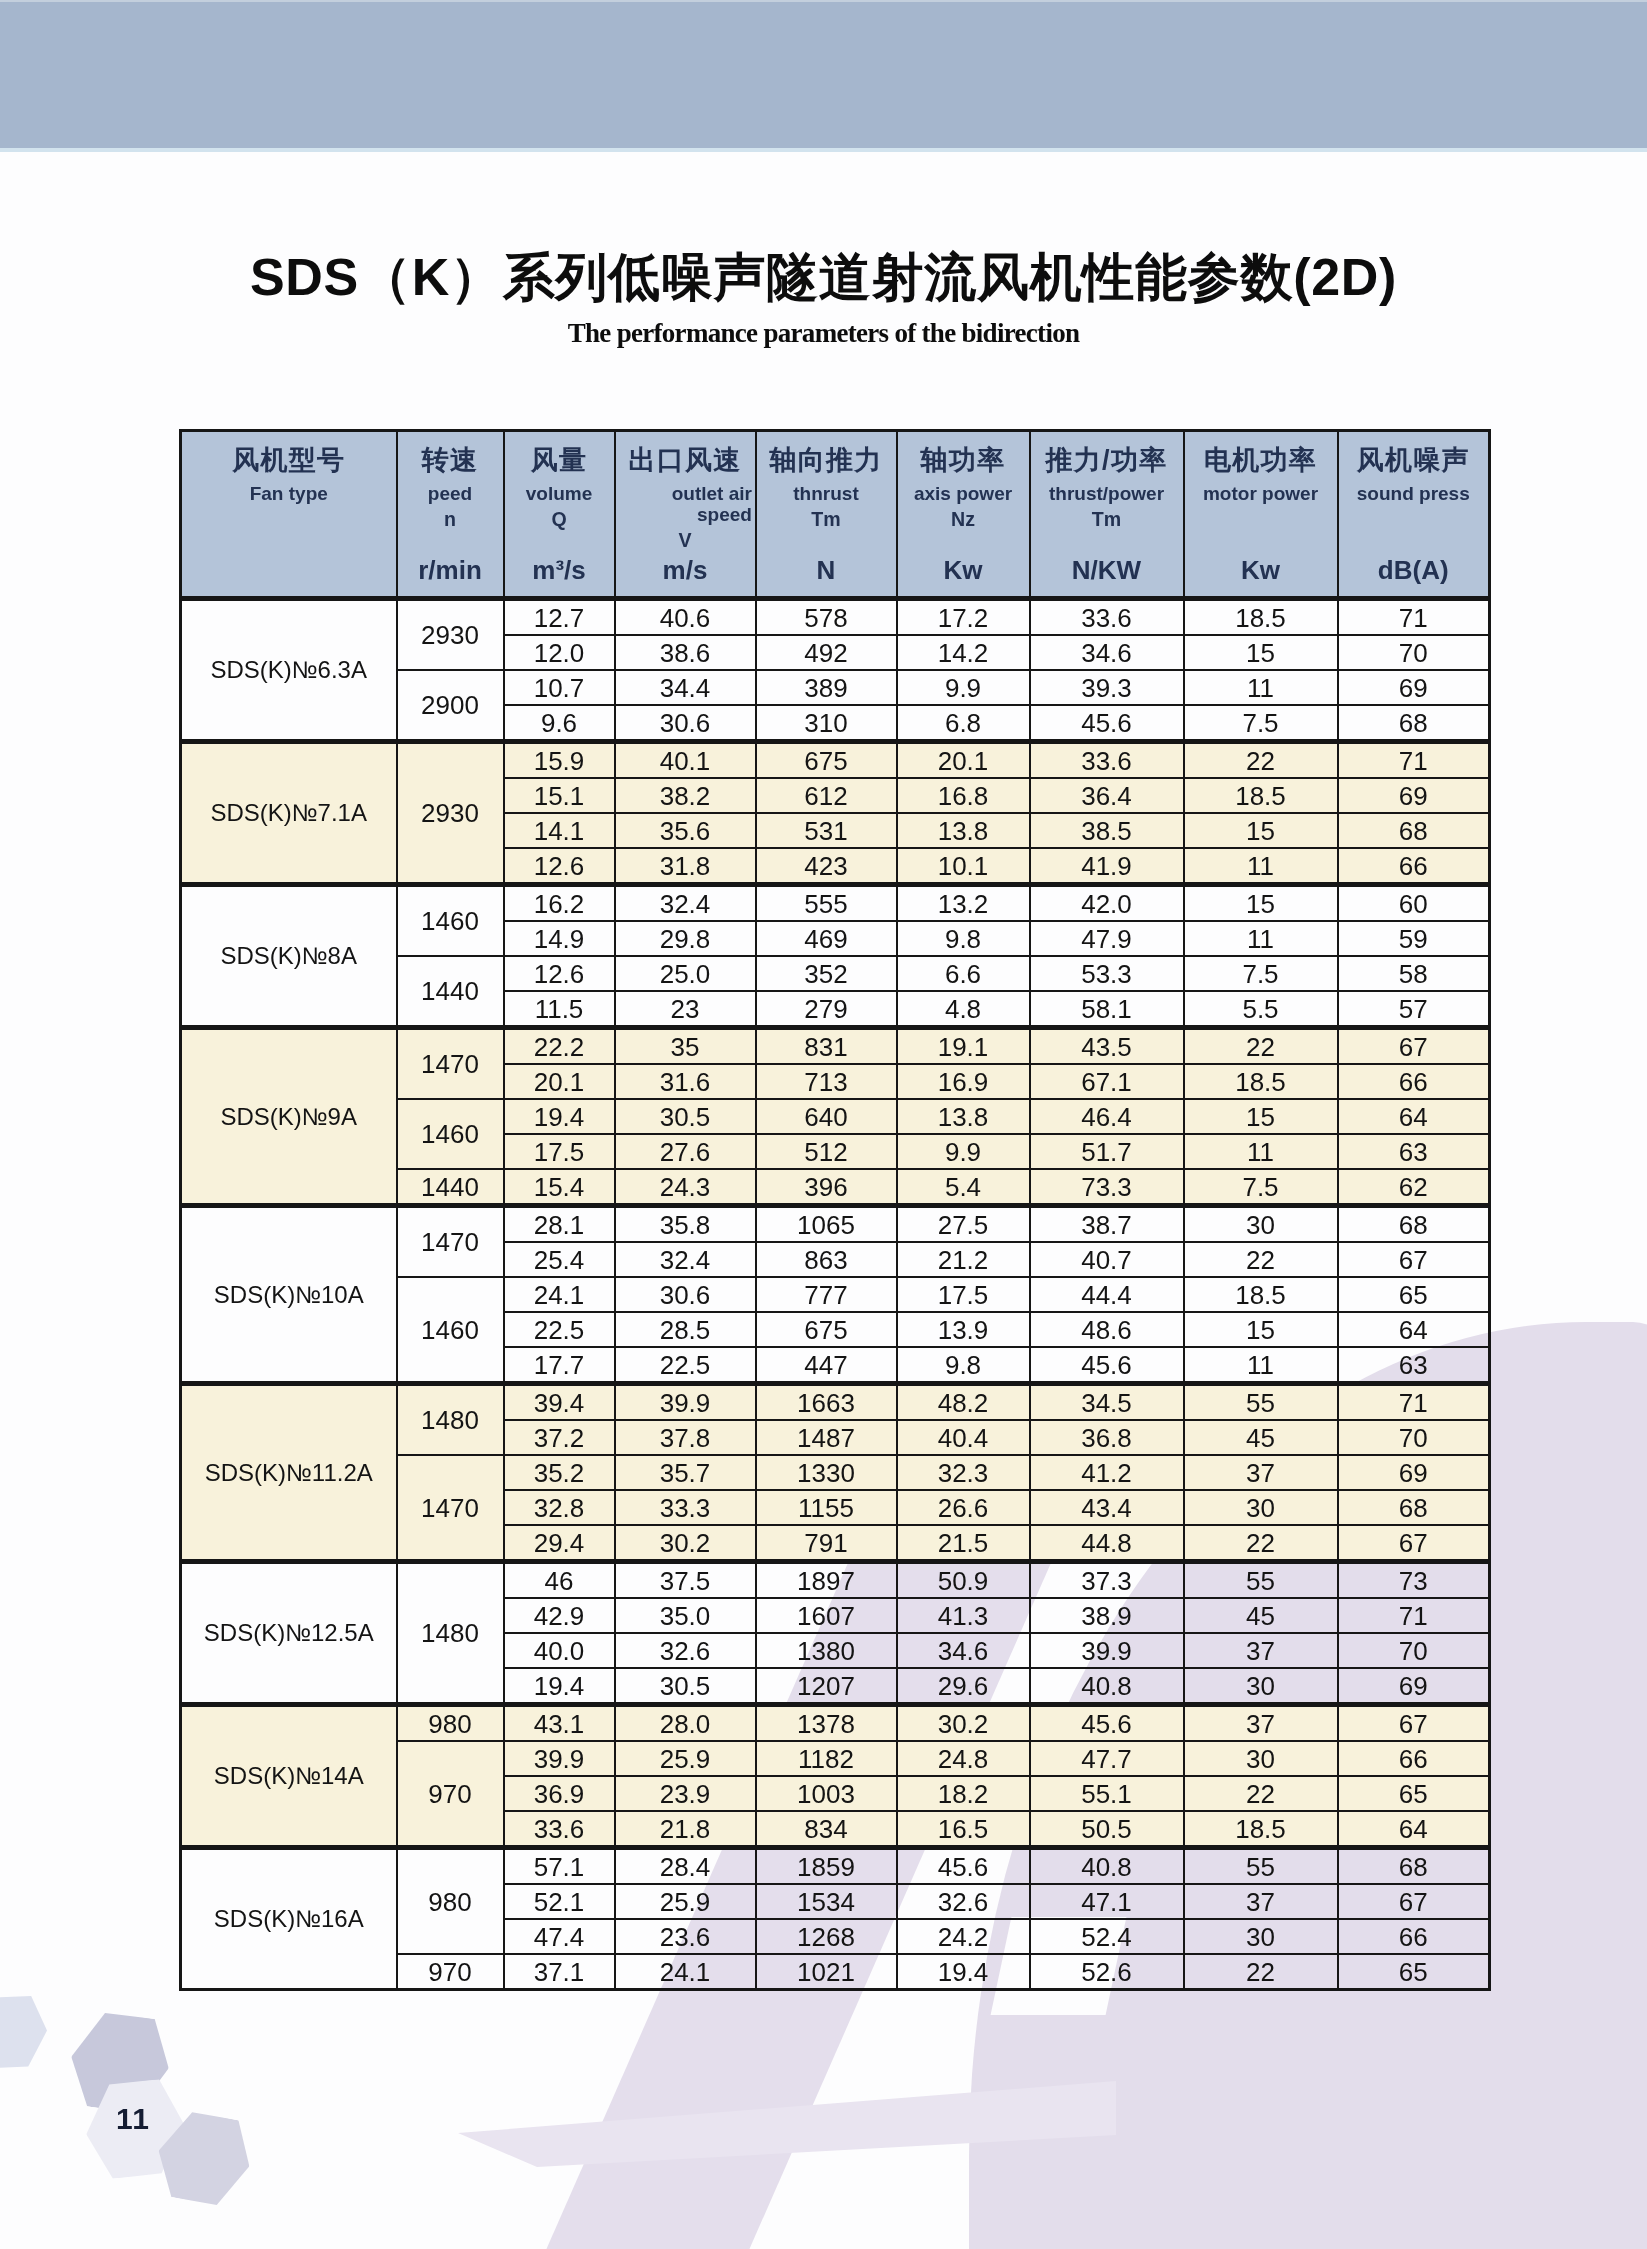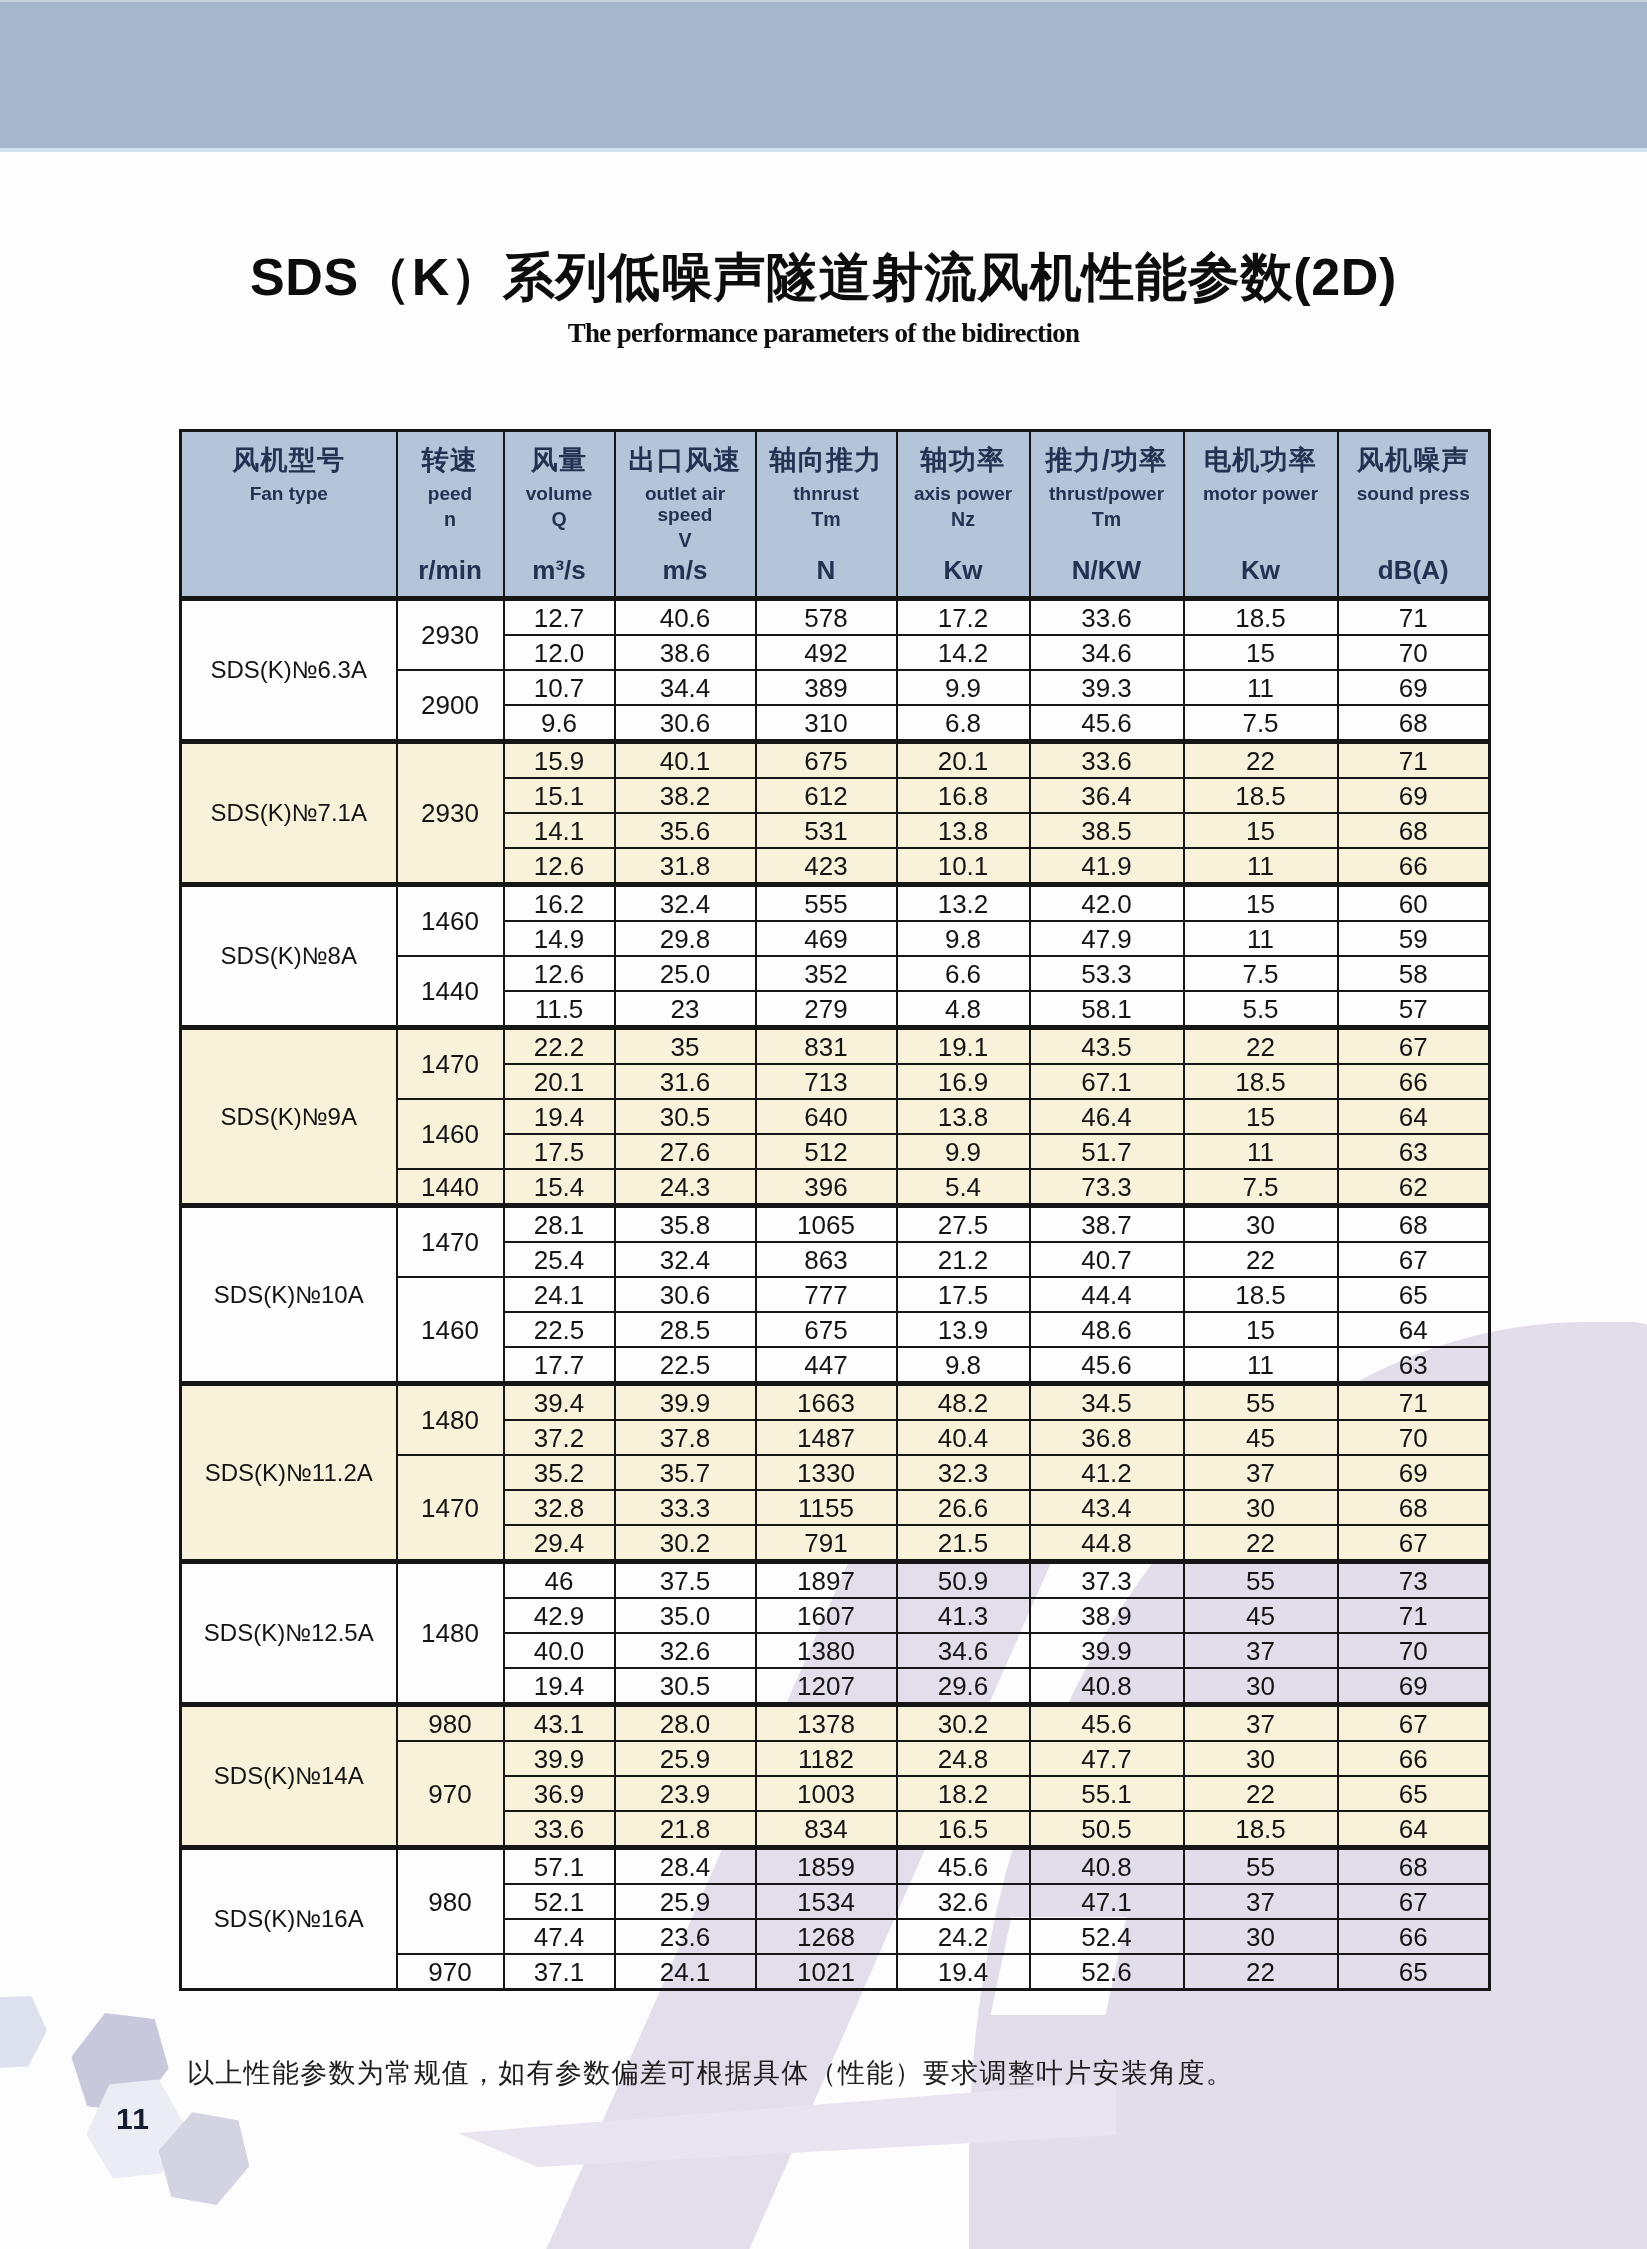--- a/index.html
+++ b/index.html
@@ -29,21 +29,21 @@
         font-size:52px;font-weight:900;color:#0d0d0d;letter-spacing:0.7px;white-space:nowrap;}
   .title-en{position:absolute;left:0;top:318px;width:1647px;text-align:center;z-index:3;
         font-family:"Liberation Serif",serif;font-weight:bold;font-size:27px;line-height:1.18;
         color:#0d0d0d;letter-spacing:-0.7px;}
   
   table.fan{position:absolute;left:179px;top:429px;width:1312px;z-index:4;
         border-collapse:collapse;table-layout:fixed;}
   .fan th,.fan td{border:2.6px solid #161616;padding:0;text-align:center;vertical-align:middle;
         color:#141414;overflow:hidden;}
   .fan{border:3.9px solid #161616;}
-  .fan thead th{background:#b4c4d9;border-bottom:3.9px solid #161616;vertical-align:top;height:164px;}
+  .fan thead th{background:#b4c4d9;border-bottom:3.9px solid #161616;vertical-align:top;height:164px;text-align:right;}
   .hwrap{display:flex;flex-direction:column;align-items:center;height:164px;box-sizing:border-box;
         padding:14.4px 2.6px 10.5px;color:#233252;}
   .h-zh{font-size:27px;letter-spacing:1.3px;line-height:1.1;}
   .h-en{font-size:19px;margin-top:6.5px;line-height:1.12;}
   .h-sym{font-size:19.6px;margin-top:5.2px;line-height:1.1;}
   .h-unit{margin-top:auto;font-size:26px;}
   .fan tbody td{height:33px;font-size:26px;line-height:1;background:transparent;}
   .fan td.model{font-size:24px;text-align:center;}
   .fan tr.shaded td{background:#f8f2db;}
   .fan tr.gstart td{border-top:5.2px solid #161616;}
@@ -533,16 +533,15 @@
           <td class="val">65</td>
         </tr>
       </tbody>
   </table>
 
   <div class="hex hex1"></div>
   <div class="hex hex2"></div>
   <div class="hex hex3"></div>
   <div class="hex hex4"></div>
 
-  <div class="footnote">以上性能参数为常规值，如有参数偏差可根据具体（性能）要求调整叶片安装角度。</div>
   <div class="page-number">11</div>
 </div>
 
 
 </body></html>

